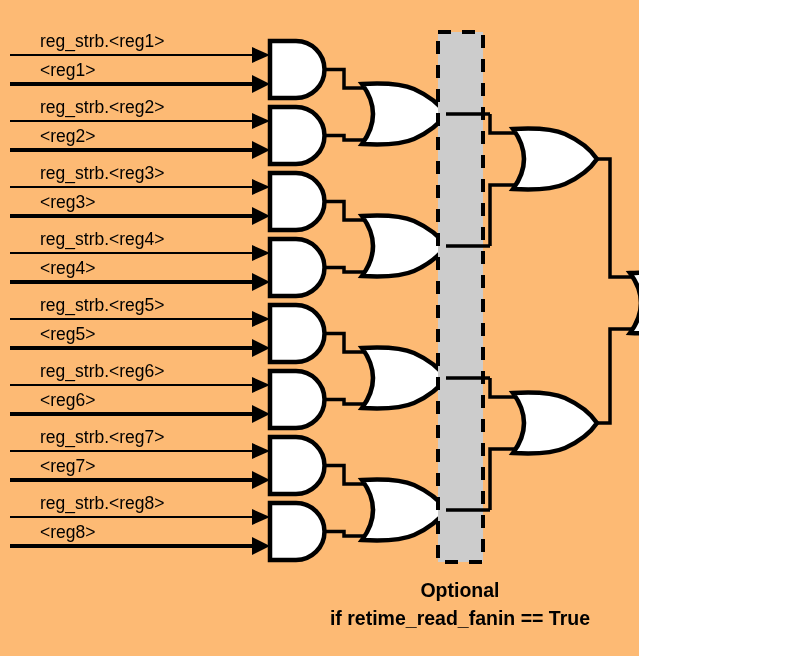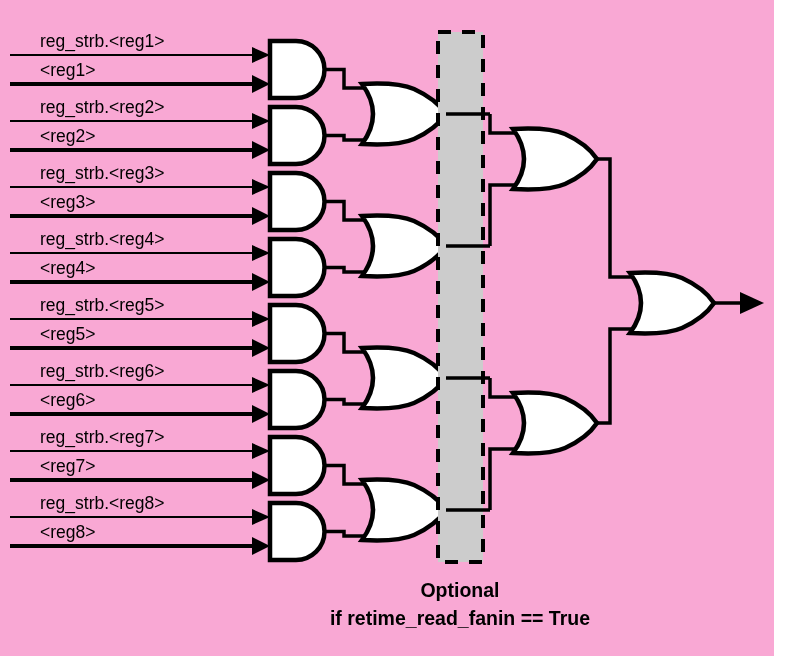--- a/index.html
+++ b/index.html
@@ -2,23 +2,23 @@
 <html><head>
 <meta charset="utf-8">
 <style>
   html, body {
     margin: 0;
     padding: 0;
     background: #ffffff;
   }
   #canvas {
     position: relative;
-    width: 774px;
+    width: 639px;
     height: 656px;
-    background: #f9a8d4;
+    background: #fdba74;
     font-family: "Liberation Sans", sans-serif;
     overflow: hidden;
   }
   svg.diagram {
     position: absolute;
     left: 0;
     top: 0;
     width: 802px;
     height: 656px;
   }

